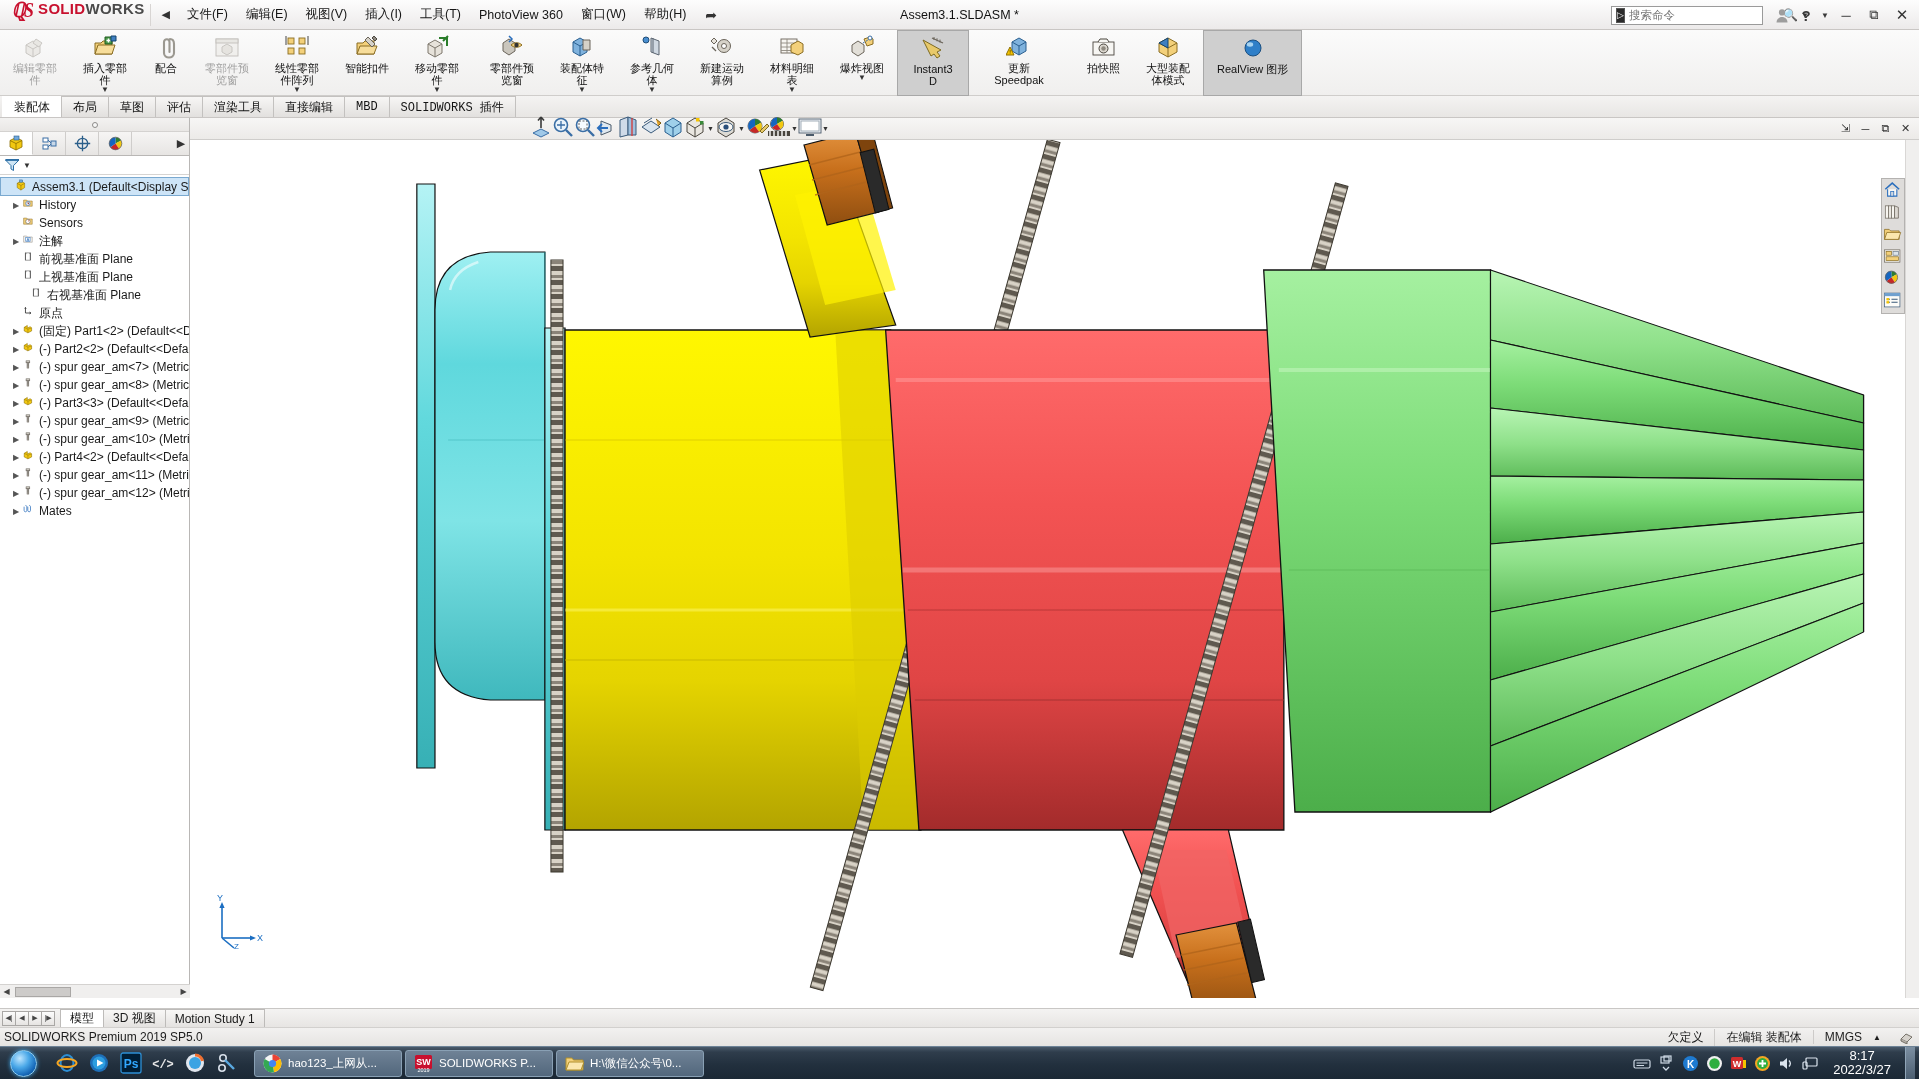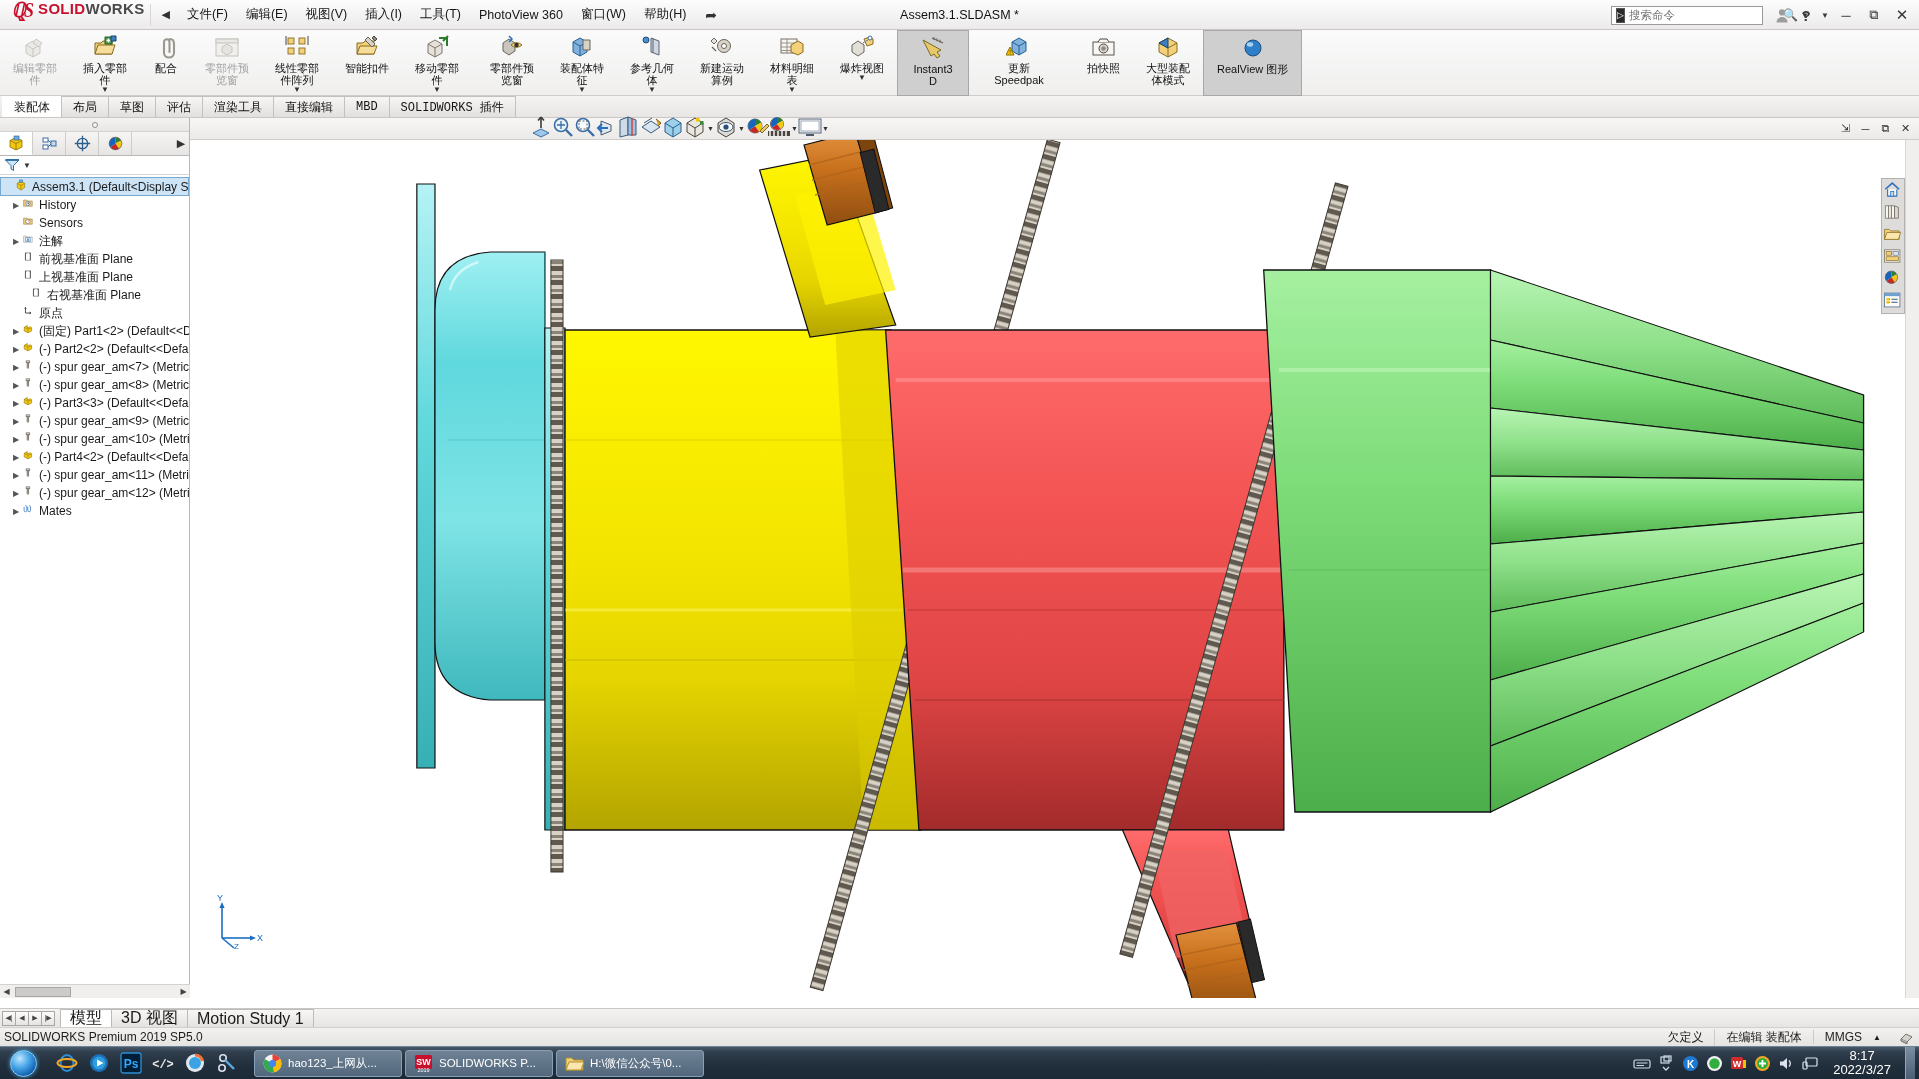--- a/index.html
+++ b/index.html
@@ -167,21 +167,21 @@
 
   
   .btabs{
     position:absolute; left:0; bottom:52px; width:1919px; height:19px;
     background:linear-gradient(#f4f3f2,#e7e5e3); border-top:1px solid #c9c7c5;
     display:flex; align-items:center;
   }
   .bnav{ display:flex; align-items:center; padding-left:2px;}
   .bnav div{ width:14px;height:15px; border:1px solid #a9a7a5; background:linear-gradient(#fcfcfc,#e6e4e2);
              display:flex;align-items:center;justify-content:center; font-size:7px; color:#444; margin-right:-1px;}
-  .btab{ height:18px; padding:0 9px; display:flex;align-items:center; font-size:16px;
+  .btab{ height:18px; padding:0 9px; display:flex;align-items:center; font-size:12px;
          border:1px solid #bdbbb9; border-bottom:none; background:linear-gradient(#f8f7f6,#e4e2e0); margin-right:-1px;}
   .btab.active{ background:#ffffff;}
 
   .statusbar{
     position:absolute; left:0; bottom:33px; width:1919px; height:19px;
     background:linear-gradient(#f2f1f0,#e6e4e2); border-top:1px solid #d2d0ce;
     display:flex; align-items:center; font-size:12px; color:#1c1c1c;
   }
   .statusbar .sleft{ padding-left:4px; }
   .statusbar .sright{ margin-left:auto; display:flex; align-items:center; padding-right:6px;}

